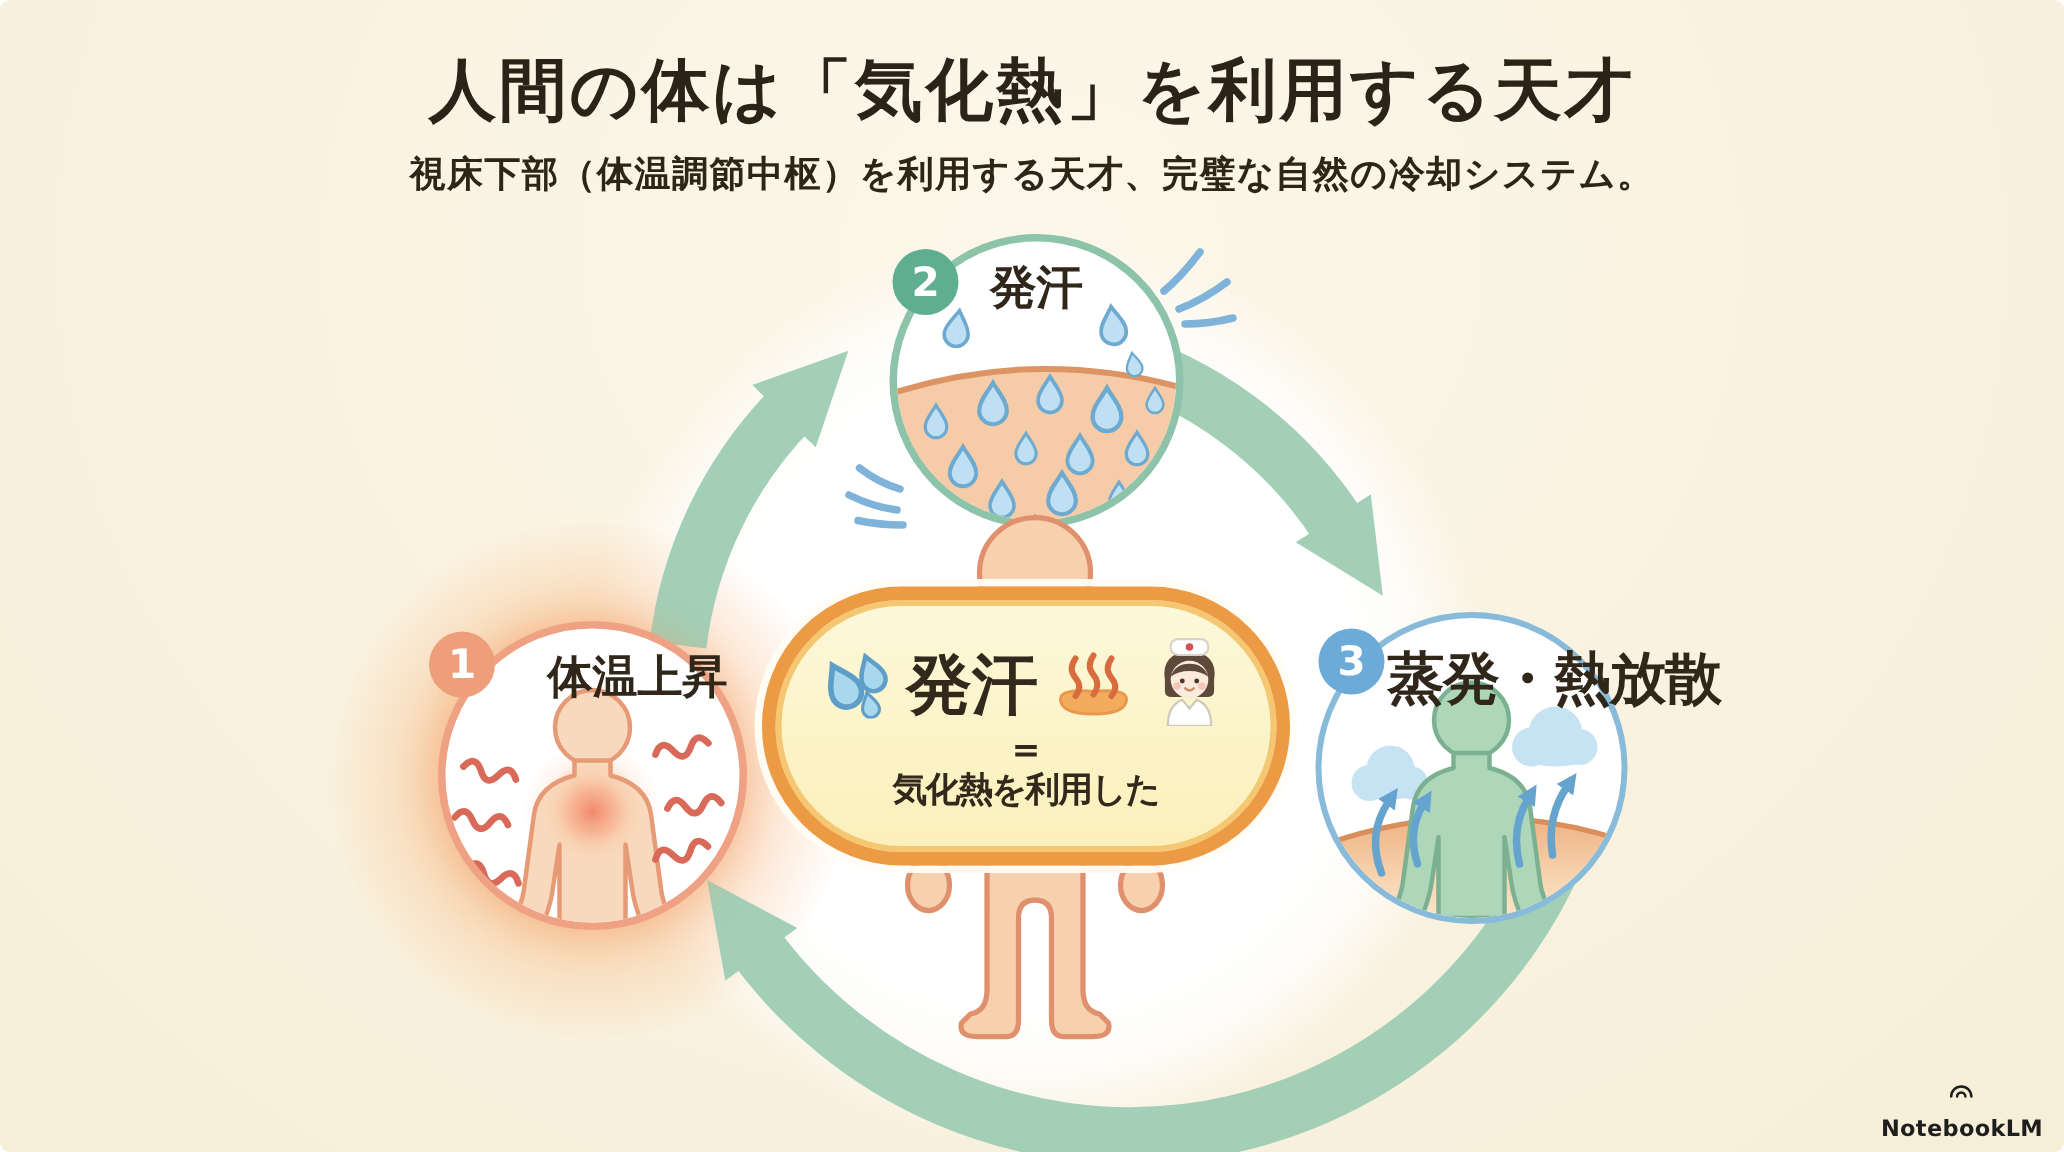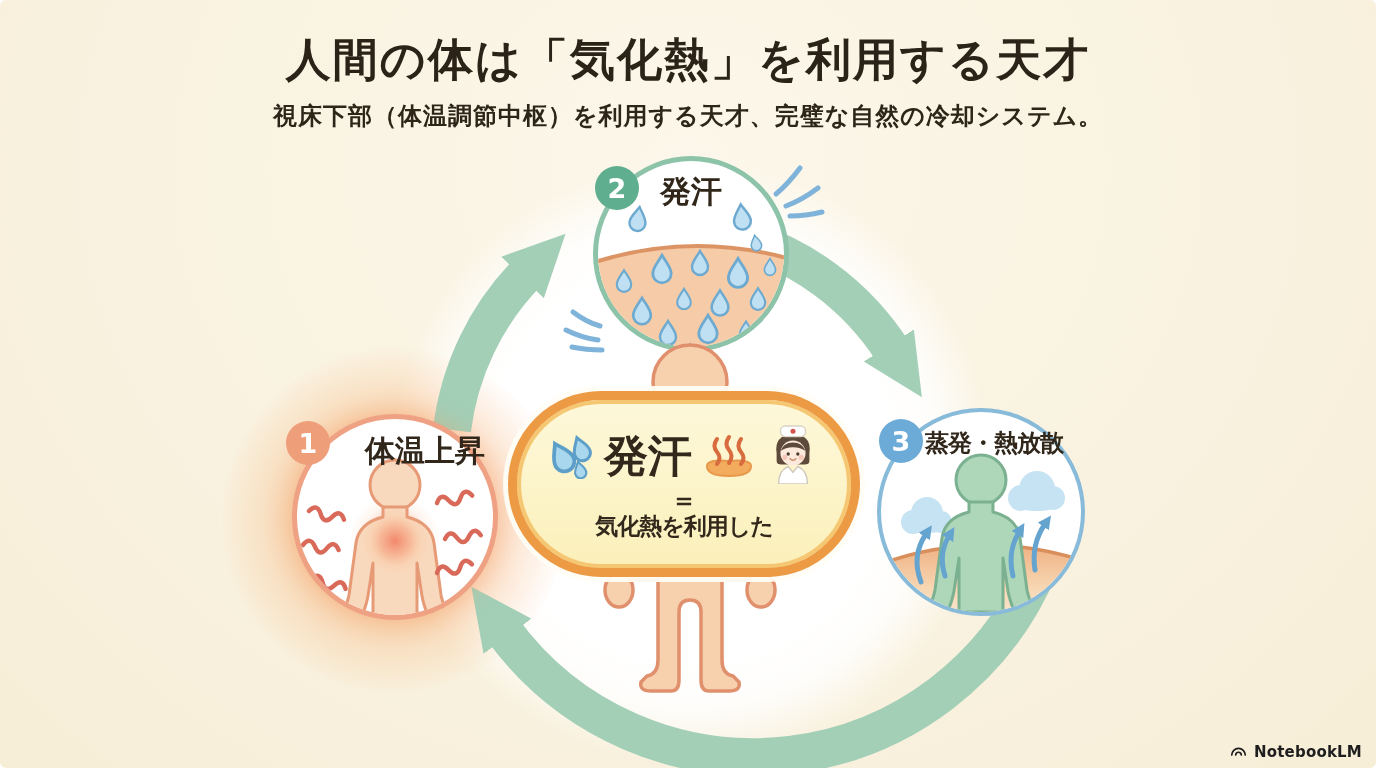--- a/index.html
+++ b/index.html
@@ -29,36 +29,36 @@
   .node-3{left:877px;top:408px;width:200px;height:200px;border:4px solid #88bad9;}
   .node svg.fill{position:absolute;left:0;top:0;border-radius:50%;}
   .badge{position:absolute;width:44px;height:44px;border-radius:50%;color:#fff;
          font-size:27px;font-weight:800;display:flex;align-items:center;justify-content:center;z-index:6;}
   .badge-1{left:-11px;top:2px;background:#ef9e7a;}
   .badge-2{left:-3px;top:5px;background:#5fae8f;}
   .badge-3{left:-2px;top:7px;background:#6cabd7;}
   .node-label{position:absolute;font-weight:800;color:#30261a;white-space:nowrap;z-index:6;}
   .label-1{left:44px;top:12px;font-size:30px;margin-left:24px;}
   .label-2{left:62px;top:10px;font-size:31px;}
-  .label-3{left:44px;top:15px;font-size:24px;letter-spacing:-1px;}
+  .label-3{left:44px;top:15px;font-size:38px;letter-spacing:-1px;}
 
   
   .figure-center{left:555px;top:330px;z-index:5;}
   .pill{left:508px;top:391px;width:352px;height:186px;border-radius:96px;z-index:6;
         border:9px solid #ec9b44;background:linear-gradient(180deg,#fdf8da,#fbf0ba);
         box-shadow:0 0 0 5px rgba(255,253,244,.95), inset 0 0 0 4px #f6c772;
         display:flex;flex-direction:column;align-items:center;justify-content:center;box-sizing:border-box;}
   .pill-row1{display:flex;align-items:center;gap:10px;height:58px;}
   .pill-heading{font-size:44px;font-weight:900;color:#32281b;}
   .pill-equals{font-size:26px;font-weight:900;color:#32281b;line-height:1;margin:1px 0;}
   .pill-line{font-size:23px;font-weight:900;color:#32281b;line-height:1.16;letter-spacing:-1px;white-space:nowrap;font-family:Liberation Serif, serif;}
 
   
   .motion-svg{left:540px;top:140px;z-index:7;}
-  .brand{right:14px;bottom:7px;display:flex;align-items:center;gap:6px;z-index:9;}
+  .brand{right:14px;bottom:7px;display:flex;align-items:center;gap:6px;z-index:9;flex-direction:column;}
   .brand-text{font-size:15px;font-weight:700;color:#1e1e1e;letter-spacing:.2px;}
 </style>
 </head>
 <body>
 
 <svg width="0" height="0" style="position:absolute">
   <defs>
     <path id="tear" d="M0,-12 C3.5,-6 8,-1.5 8,4 A8,8 0 1,1 -8,4 C-8,-1.5 -3.5,-6 0,-12 Z"></path>
     <path id="squig" d="M0,0 q6,-10 12,0 t12,0 t12,0" fill="none"></path>
     <radialGradient id="heatg">

